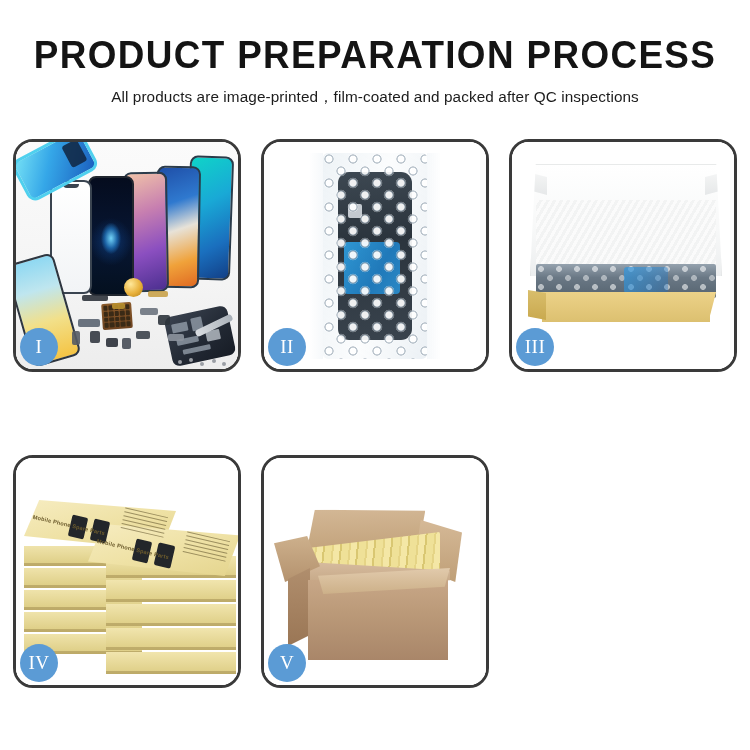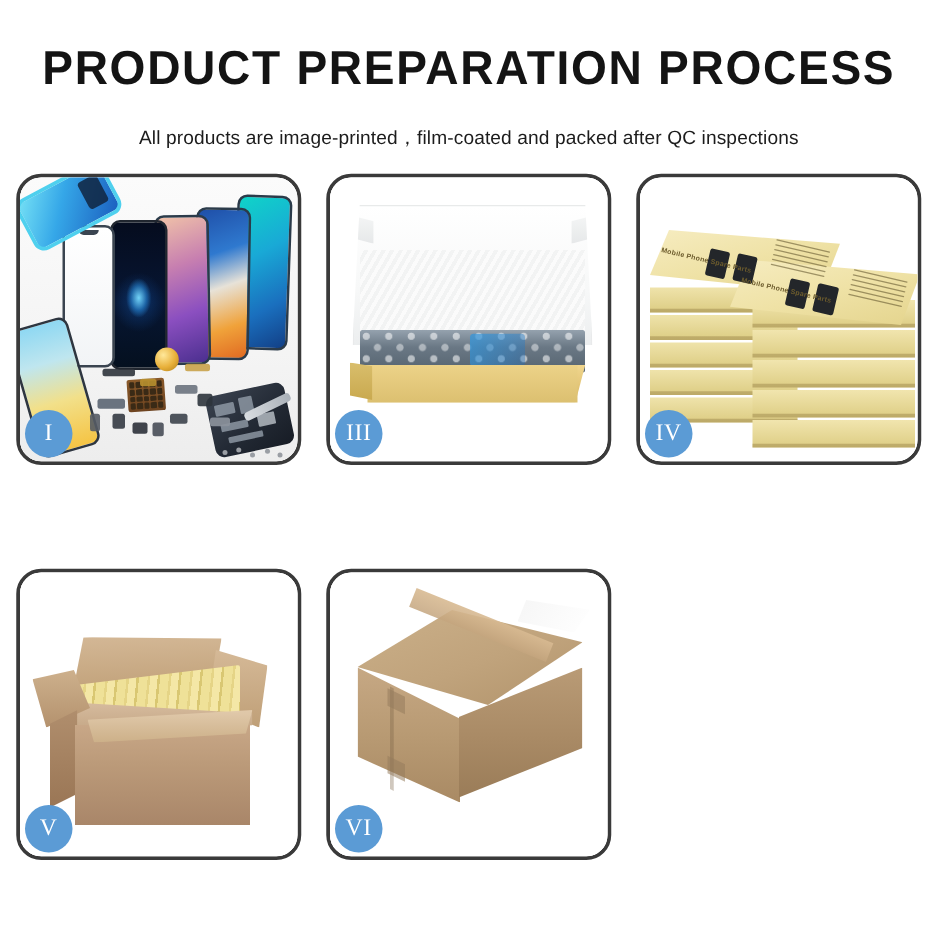--- a/index.html
+++ b/index.html
@@ -32,21 +32,21 @@
     transform: scaleX(0.97);
     white-space: nowrap;
   }
 
   .page-subtitle {
     text-align: center;
     font-size: 15.3px;
     font-weight: normal;
     letter-spacing: 0.1px;
     color: #1c1c1c;
-    margin-top: 23px;
+    margin-top: 10px;
     white-space: nowrap;
   }
 
   
   .grid {
     position: absolute;
     top: 139px;
     left: 13px;
     width: 724px;
     display: grid;
@@ -543,20 +543,34 @@
               <b></b>
               <b></b>
               <b></b>
               <b></b>
           </div>
         </div>
       </div>
       <div class="badge">I</div>
     </div>
 
+    <div class="panel">
+      <div class="panel-inner">
+        <div class="scene2">
+          <div class="bubble-sheet">
+            <div class="sheet-edge-l"></div>
+            <div class="sheet-edge-r"></div>
+            <div class="phone-under"></div>
+            <div class="bubbles"></div>
+            <div class="bubble-outline"></div>
+          </div>
+        </div>
+      </div>
+      <div class="badge">II</div>
+    </div>
 
     <div class="panel">
       <div class="panel-inner">
         <div class="scene3">
           <div class="b3-lid"></div>
           <div class="b3-foam"></div>
           <div class="b3-inner"></div>
           <div class="b3-base"></div>
           <div class="b3-base-front"></div>
           <div class="b3-base-l"></div>
@@ -623,30 +637,15 @@
           <div class="c5-rim"></div>
           <div class="c5-flap-left"></div>
           <div class="c5-side"></div>
           <div class="c5-body"></div>
           <div class="c5-flap-front"></div>
         </div>
       </div>
       <div class="badge">V</div>
     </div>
 
-    <div class="panel">
-      <div class="panel-inner">
-        <div class="scene6">
-          <div class="c6-shine"></div>
-          <div class="c6-top"></div>
-          <div class="c6-tape"></div>
-          <div class="c6-left"></div>
-          <div class="c6-right"></div>
-          <div class="c6-seam"></div>
-          <div class="c6-lbl1"></div>
-          <div class="c6-lbl2"></div>
-        </div>
-      </div>
-      <div class="badge">VI</div>
-    </div>
 
   </div>
 </div>
 
 </body></html>

